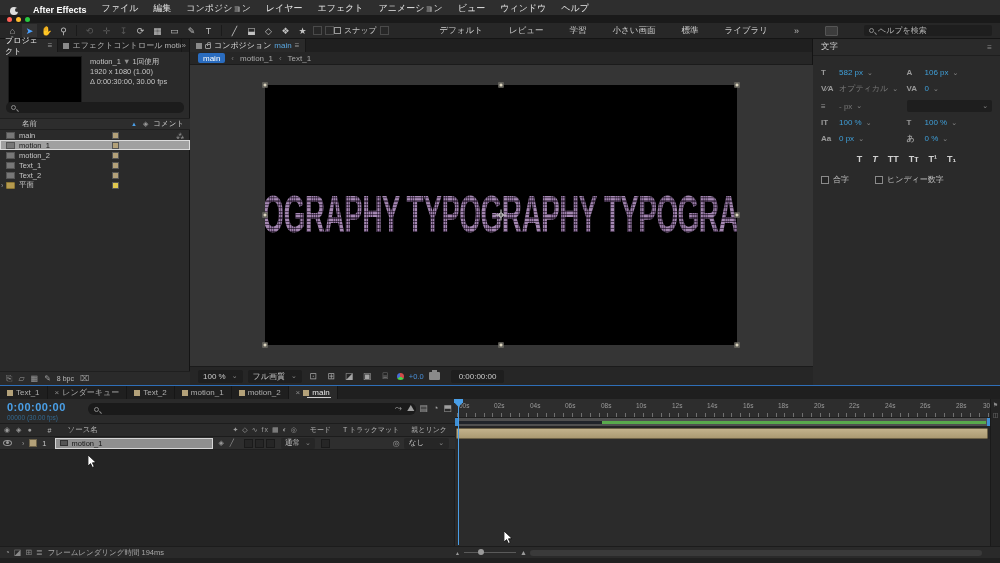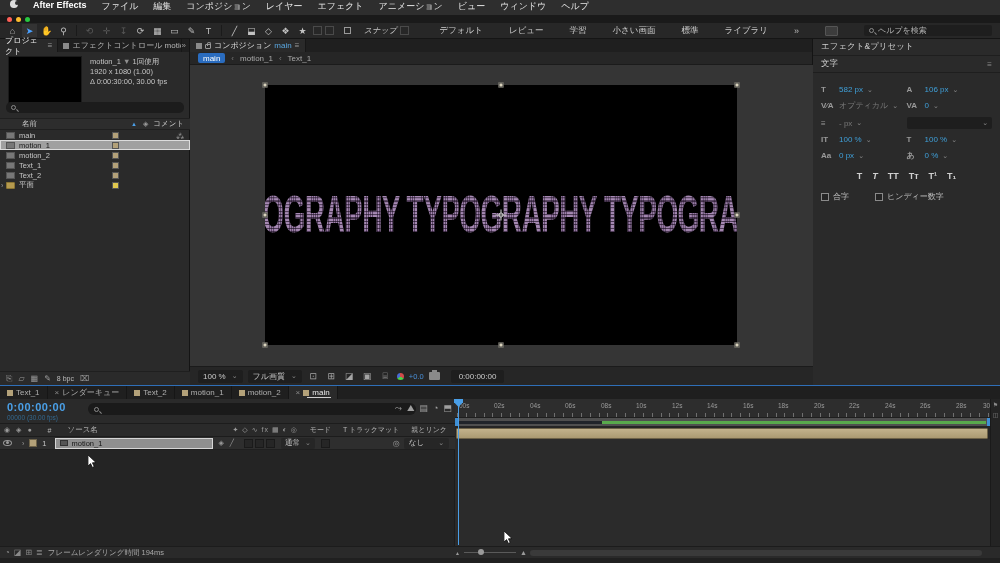--- a/index.html
+++ b/index.html
@@ -1,33 +1,33 @@
 <!DOCTYPE html>
 <html><head>
 <meta charset="utf-8">
 <style>
 *{margin:0;padding:0;box-sizing:border-box;font-family:"Liberation Sans",sans-serif;}
 html,body{width:1000px;height:563px;}
 body{position:relative;background:#1e1e1e;overflow:hidden;color:#ccc;}
 
 
-.menubar{position:absolute;left:0;top:0;width:1000px;height:15px;background:#2e2e2e;display:flex;align-items:flex-start;gap:15px;padding-left:10px;font-size:9px;color:#e6e6e6;}
+.menubar{position:absolute;left:0;top:0;width:1000px;height:15px;background:#2e2e2e;display:flex;align-items:flex-end;gap:15px;padding-left:10px;font-size:9px;color:#e6e6e6;}
 .apple{width:8px;height:8px;border-radius:50% 50% 46% 46%;background:#ddd;position:relative;flex:0 0 auto;}
 .apple::before{content:"";position:absolute;right:-1px;top:1px;width:4px;height:4px;border-radius:50%;background:#2e2e2e;}
 .appname{font-weight:bold;color:#fff;}
 .menubar span{white-space:nowrap;}
 .titlebar{position:absolute;left:0;top:15px;width:1000px;height:8px;background:#1a1a1a;display:flex;align-items:center;gap:4px;padding-left:7px;}
 .tl{width:5px;height:5px;border-radius:50%;}
 .toolbar{position:absolute;left:0;top:23px;width:1000px;height:16px;background:#272727;border-bottom:1px solid #151515;display:flex;align-items:center;font-size:10px;color:#c9c9c9;}
 .tools{display:flex;align-items:center;gap:2px;padding-left:5px;}
 .tool{width:15px;height:13px;display:flex;align-items:center;justify-content:center;font-size:9px;color:#c2c2c2;}
 .tool.active{background:#333;color:#4aa0ff;}
 .tool.disabled{color:#5a5a5a;}
 .tsep{width:1px;height:11px;background:#1a1a1a;margin:0 3px;}
-.snapwrap{display:flex;align-items:center;gap:13px;margin-left:10px;font-size:8px;color:#c2c2c2;font-style:italic;}
+.snapwrap{display:flex;align-items:center;gap:3px;margin-left:0;font-size:8px;color:#c2c2c2;}
 .snapbox{width:7px;height:7px;border:1px solid #999;}
 .dimsq{width:9px;height:9px;border:1px solid #4a4a4a;margin-left:3px;}
 .wsarea{margin-left:auto;display:flex;align-items:center;gap:26px;font-size:8.5px;color:#cfcfcf;padding-right:8px;}
 .ws{white-space:nowrap;}
 .wsmore{color:#bbb;font-size:9px;}
 .wsicon{width:13px;height:10px;background:#3c3c3c;border:1px solid #555;border-radius:1px;}
 .helpsearch{display:flex;align-items:center;gap:4px;background:#1e1e1e;border-radius:2px;height:11px;padding:0 5px;width:128px;color:#b5b5b5;font-size:8px;}
 .mag{width:5px;height:5px;border:1px solid #8a8a8a;border-radius:50%;position:relative;flex:0 0 auto;}
 .mag::after{content:"";position:absolute;left:4px;top:4px;width:3px;height:1px;background:#8a8a8a;transform:rotate(45deg);}
 
@@ -376,23 +376,20 @@
     <span class="exposure">+0.0</span>
     <span class="camicon"></span>
     <div class="tcbox">
       <span>0:00:00:00</span>
     </div>
   </div>
 </div>
 
 <div class="rightp">
   <div class="rsec">
-      <span>エフェクト&amp;プリセット</span>
-    </div>
-  <div class="rsec">
     <span>文字</span>
     <span class="rmenu">≡</span>
   </div>
   <div class="charbody">
     <div class="crow">
       <div class="chalf">
         <span class="cicon">T</span>
         <span class="cval">582 px</span>
         <span class="cv">⌄</span>
       </div>

